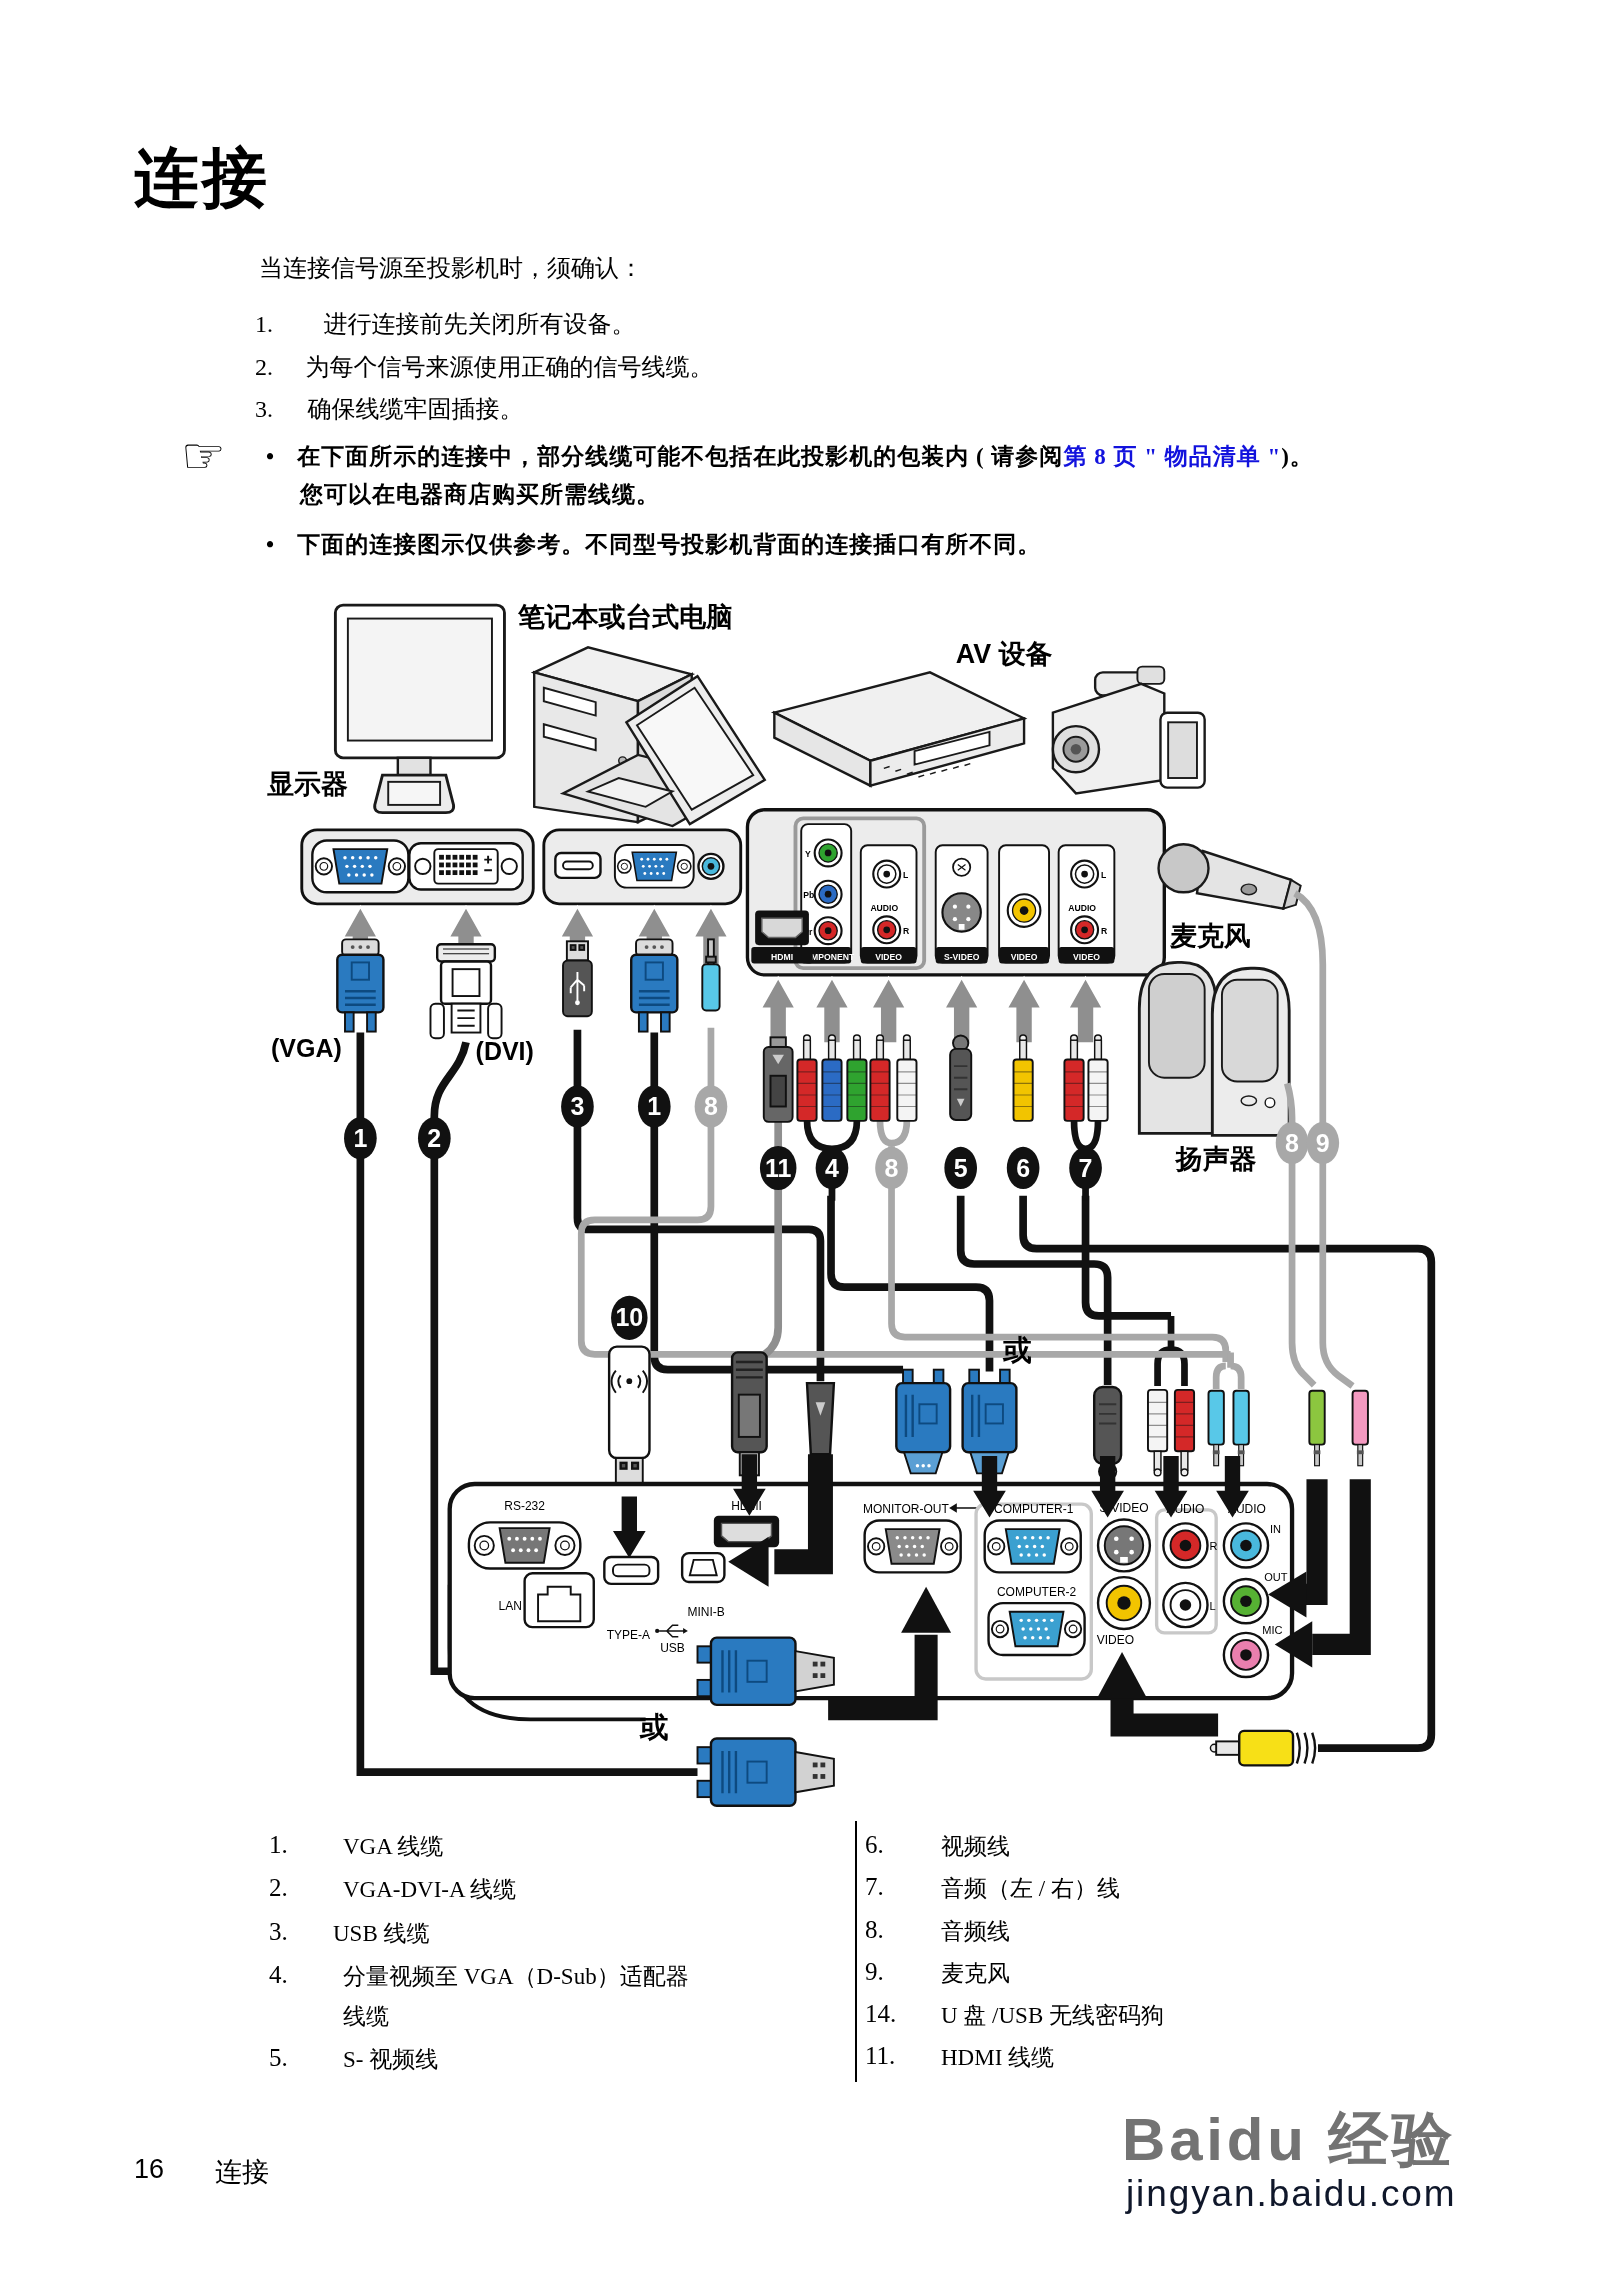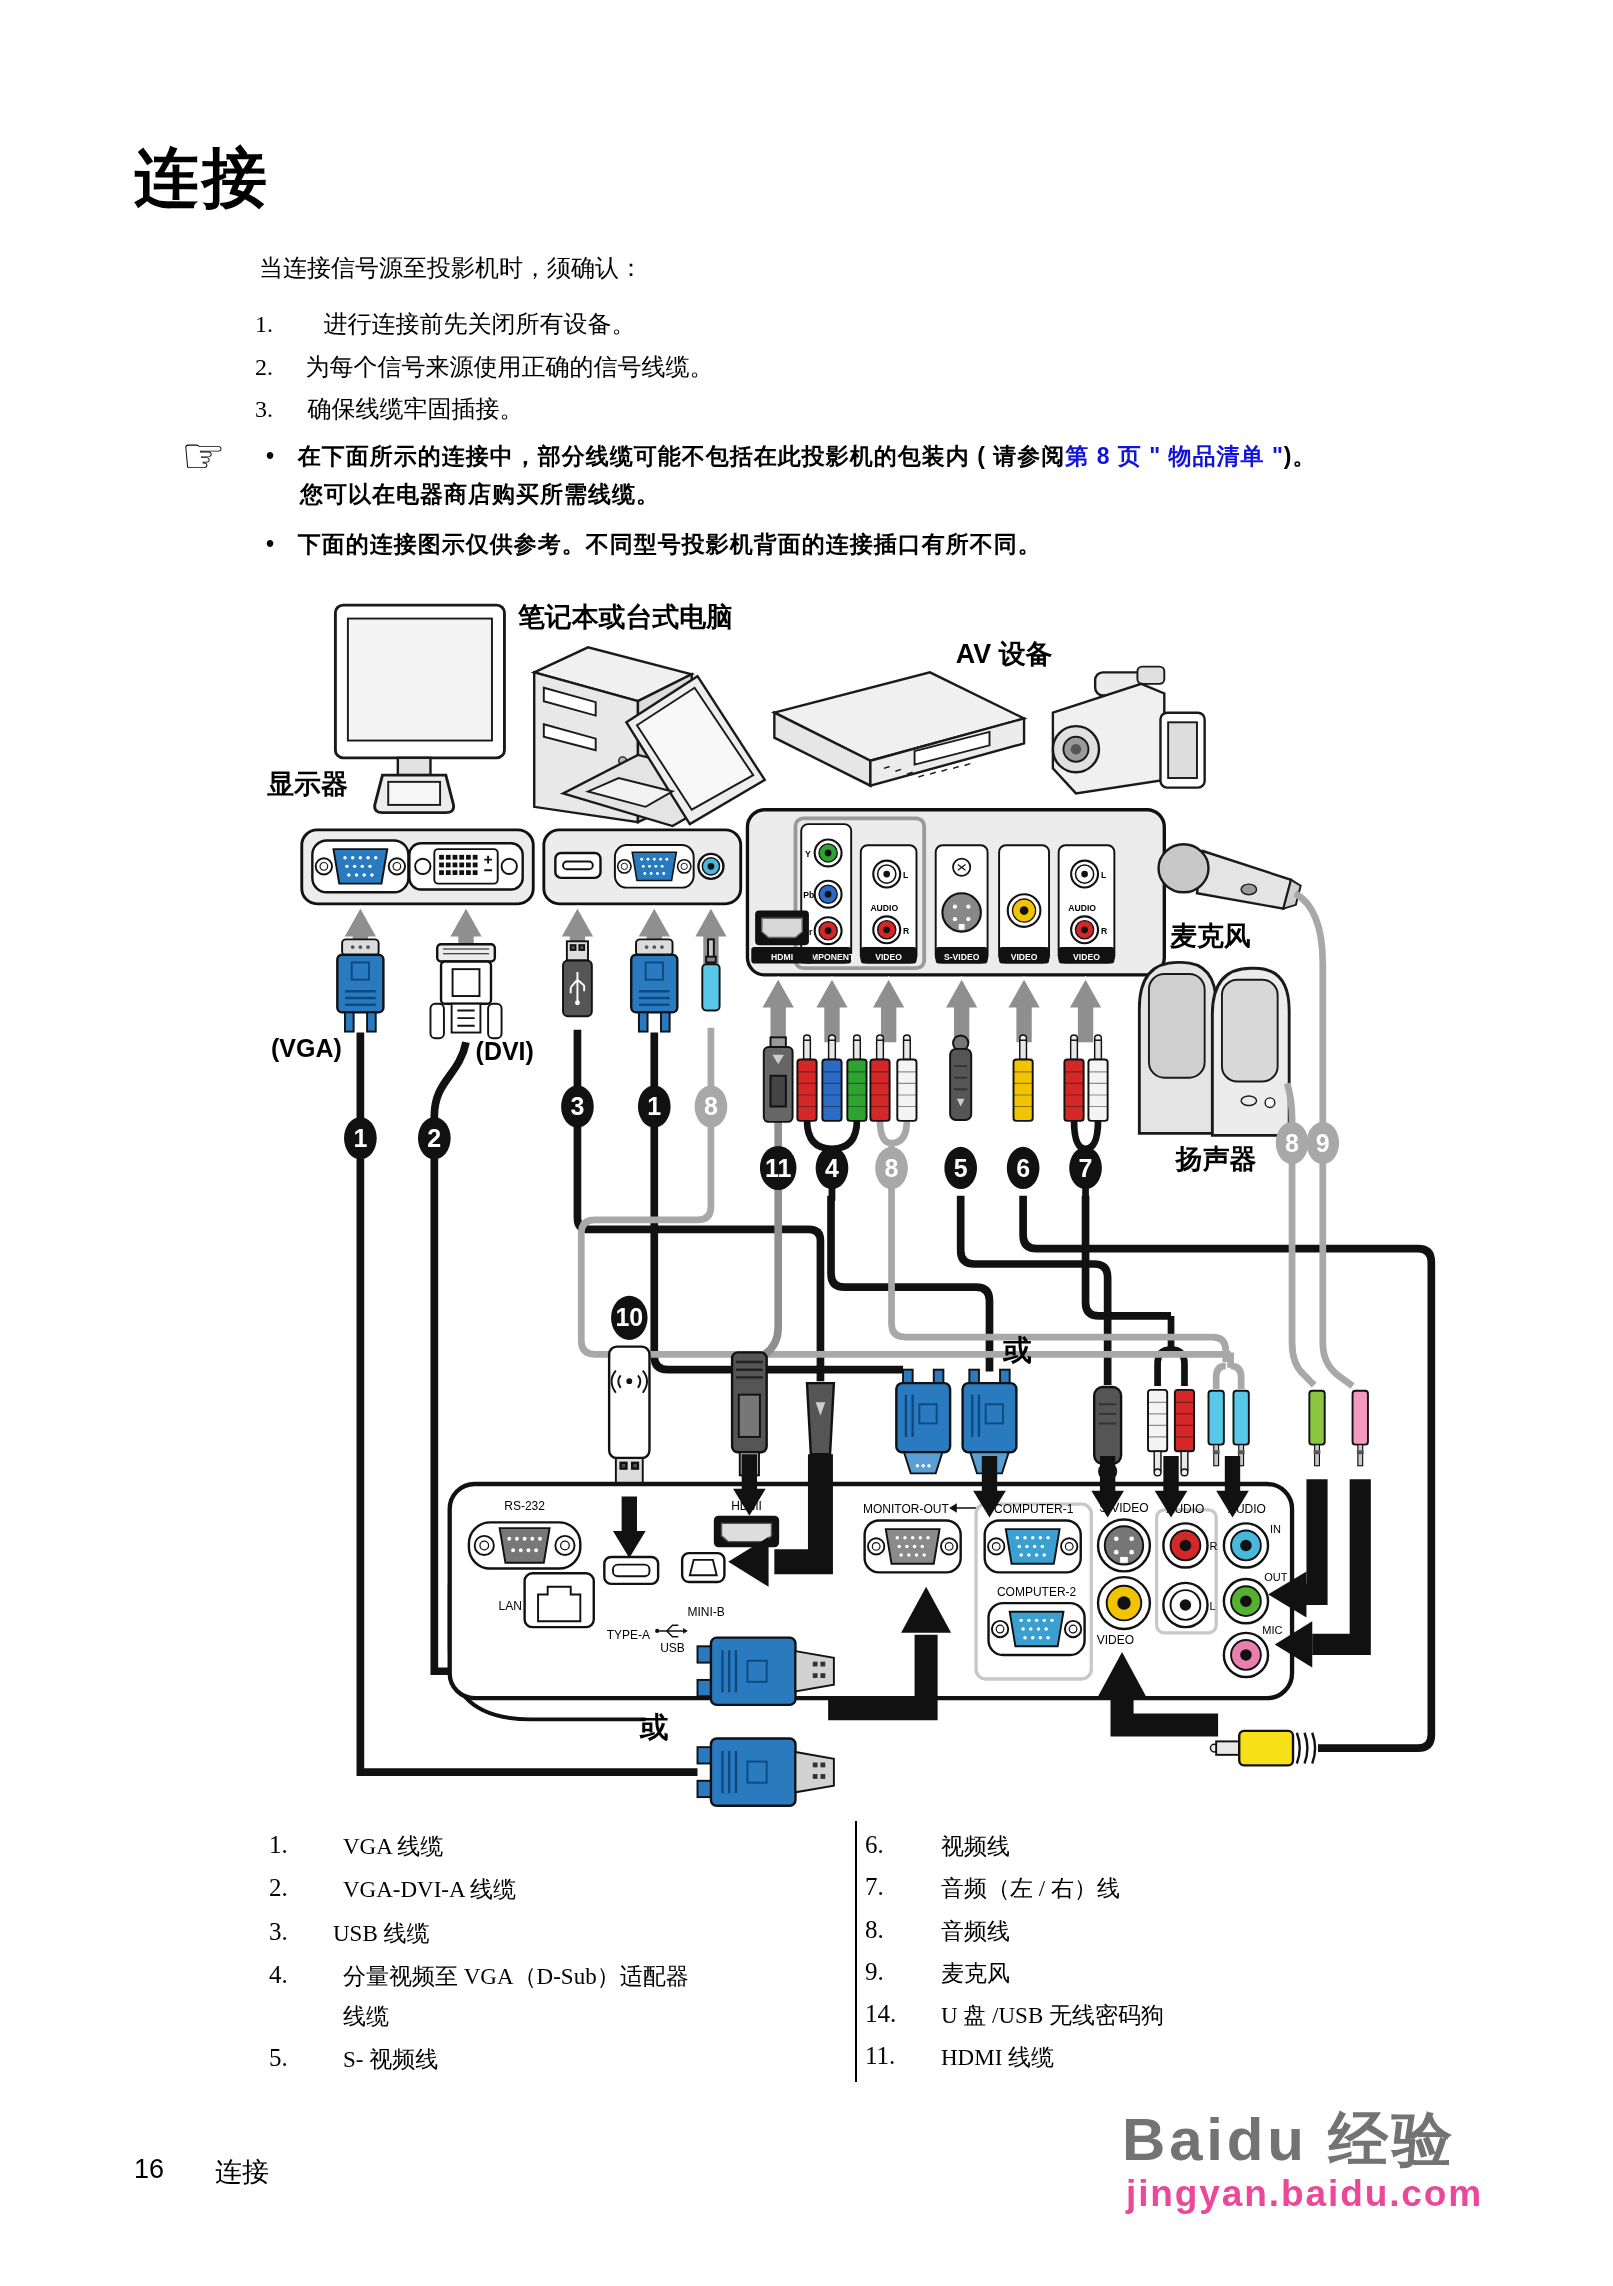--- a/index.html
+++ b/index.html
@@ -3,30 +3,30 @@
 <meta charset="utf-8">
 <style>
   html,body{margin:0;padding:0;background:#fff;}
   .page{position:relative;width:1614px;height:2286px;background:#fff;overflow:hidden;
         font-family:"Liberation Sans",sans-serif;color:#000;}
   .abs{position:absolute;}
   .title{left:134px;top:134px;font-size:65px;font-weight:900;letter-spacing:2.9px;}
   .intro{left:259px;top:252px;font-size:24px;}
   .stepnum{font-family:"Liberation Serif",serif;font-size:24px;width:58px;}
   .steptext{font-size:24px;}
-  .note{font-size:23px;font-weight:bold;letter-spacing:1px;}
+  .note{font-size:23px;font-weight:bold;letter-spacing:1px;font-family:Liberation Serif, serif;}
   .bullet{font-size:23px;font-weight:bold;}
   .hand{left:181px;top:427px;font-size:50px;}
   .link{color:#1212dd;}
   .legendnum{font-family:"Liberation Serif",serif;font-size:25px;}
   .legendtext{font-family:"Liberation Serif",serif;font-size:23px;text-align:right;}
   .vdiv{left:855px;top:1821px;width:1.9px;height:261px;background:#000;}
   .footer{font-size:27px;}
   .wm1{left:1122px;top:2100px;font-size:60px;font-weight:bold;color:#737373;letter-spacing:3.8px;}
-  .wm2{left:1126px;top:2173px;font-size:37px;font-weight:bold;color:#ec4899;letter-spacing:1.9px;}
+  .wm2{left:1126px;top:2173px;font-size:37px;font-weight:normal;color:#0f172a;letter-spacing:1.9px;}
   svg text{font-family:"Liberation Sans",sans-serif;}
   .cnlab{font-size:28px;font-weight:bold;}
   .orlab{font-size:30px;font-weight:bold;}
   .conlab{font-size:26px;font-weight:bold;}
   .badge{font-size:26px;font-weight:bold;fill:#fff;text-anchor:middle;}
   .bar{font-size:9px;font-weight:bold;fill:#fff;text-anchor:middle;}
   .chan{font-size:9px;font-weight:bold;fill:#000;}
   .plab{font-size:12.5px;fill:#000;text-anchor:middle;}
   .plab2{font-size:11.5px;fill:#000;}
 </style>

